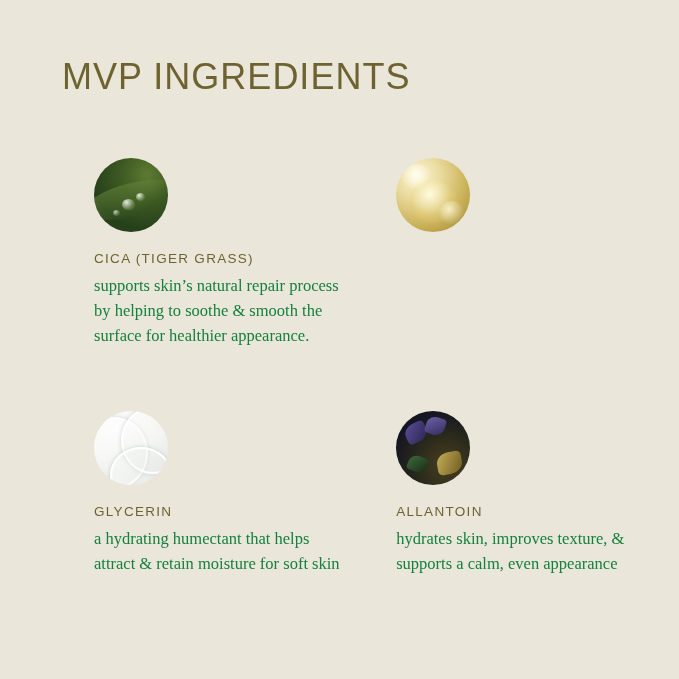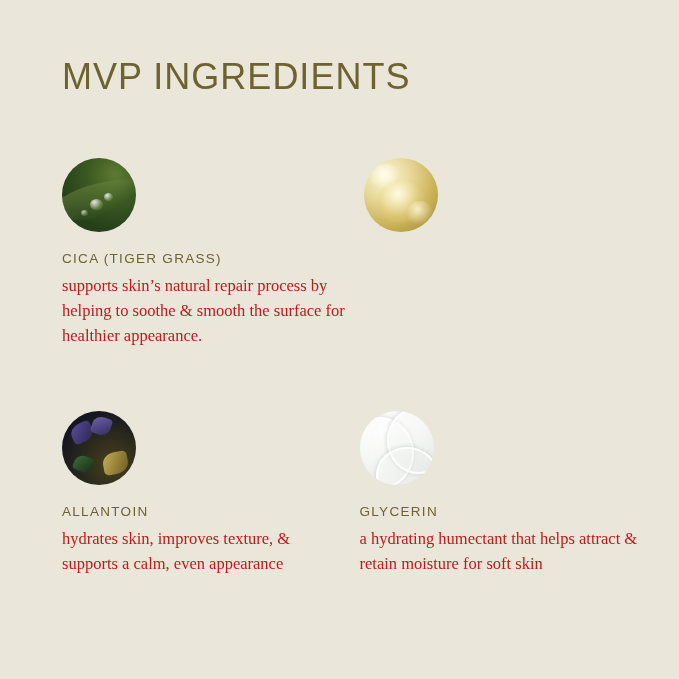--- a/index.html
+++ b/index.html
@@ -39,20 +39,21 @@
     width: 600px;
   }
   .row {
     display: flex;
     flex-direction: row;
   }
   .cell {
     width: 305px;
     box-sizing: border-box;
     padding-right: 12px;
+    margin-left: 32px;
   }
   .cell.right {
     width: 300px;
   }
   .swatch {
     width: 74px;
     height: 74px;
     border-radius: 50%;
     overflow: hidden;
     position: relative;
@@ -63,21 +64,21 @@
     font-size: 13.5px;
     letter-spacing: 1.3px;
     color: #6e6330;
     margin-bottom: 7px;
     white-space: nowrap;
   }
   .ing-desc {
     font-family: "Liberation Serif", serif;
     font-size: 16.5px;
     line-height: 1.52;
-    color: #b91c1c;
+    color: #15803d;
   }
   .row-gap {
     height: 63px;
   }
 
   
   .sw-cica {
     background:
       radial-gradient(circle at 72% 22%, #5d7a33 0%, #3d5a22 34%, #26401a 70%),
       linear-gradient(135deg, #3f5b23 0%, #1d3314 100%);
@@ -222,37 +223,37 @@
           <span class="g1"></span>
         </div>
       </div>
 
     </div>
 
     <div class="row-gap"></div>
 
     <div class="row">
 
+      <div class="cell">
+        <div class="swatch sw-glycerin">
+          <span class="arc1"></span>
+          <span class="arc2"></span>
+          <span class="arc3"></span>
+        </div>
+        <div class="ing-name">GLYCERIN</div>
+        <div class="ing-desc">a hydrating humectant that helps attract &amp; retain moisture for soft skin</div>
+      </div>
+
       <div class="cell right">
         <div class="swatch sw-allantoin">
           <span class="p1"></span>
           <span class="p2"></span>
           <span class="p3"></span>
           <span class="p4"></span>
         </div>
         <div class="ing-name">ALLANTOIN</div>
         <div class="ing-desc">hydrates skin, improves texture, &amp; supports a calm, even appearance</div>
       </div>
 
-      <div class="cell">
-        <div class="swatch sw-glycerin">
-          <span class="arc1"></span>
-          <span class="arc2"></span>
-          <span class="arc3"></span>
-        </div>
-        <div class="ing-name">GLYCERIN</div>
-        <div class="ing-desc">a hydrating humectant that helps attract &amp; retain moisture for soft skin</div>
-      </div>
-
     </div>
 
   </div>
 </div>
 
 </body></html>

